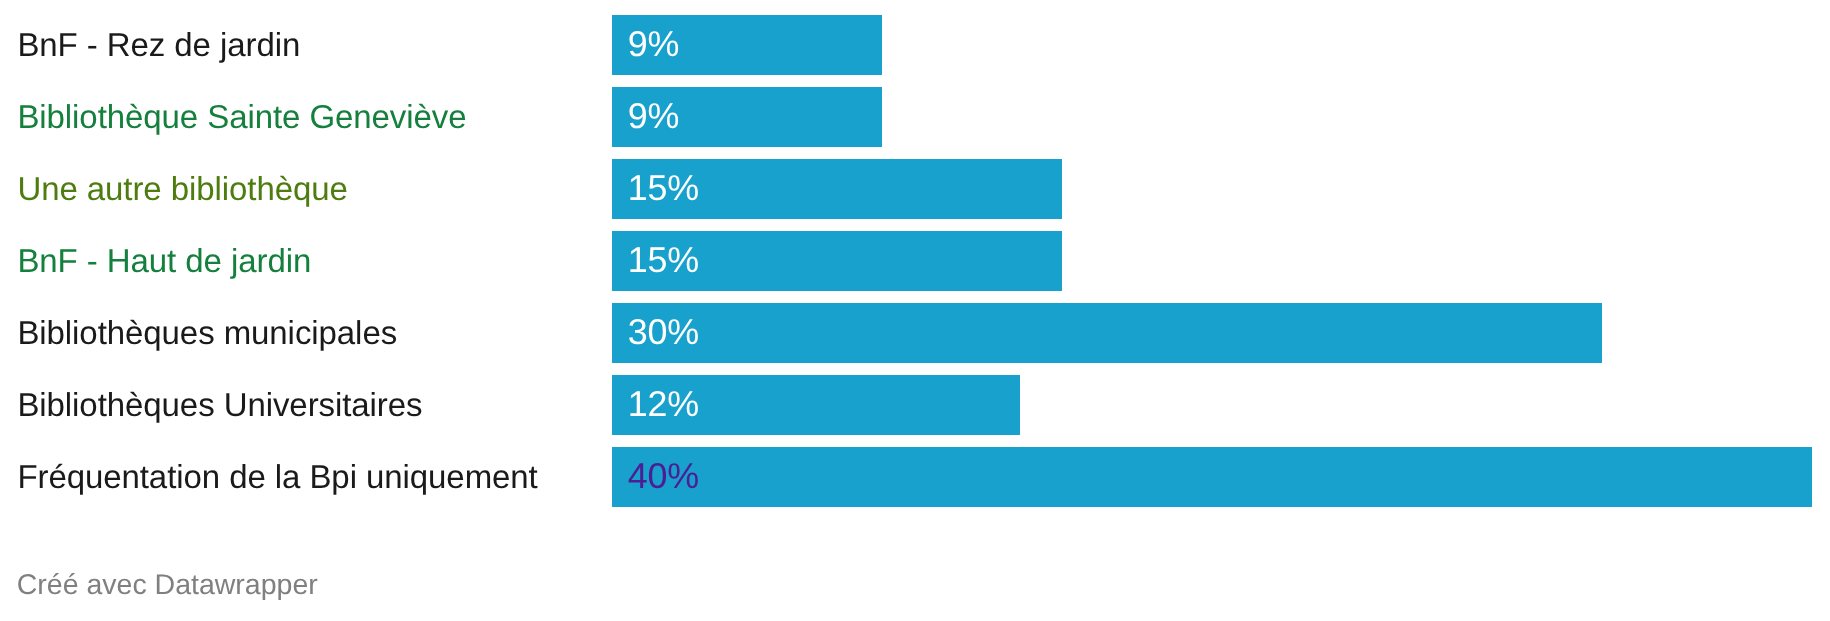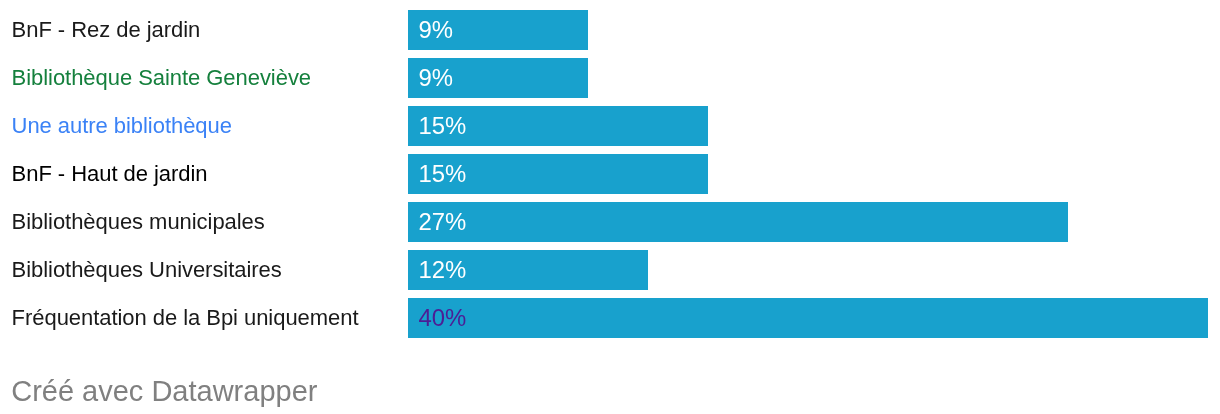--- a/index.html
+++ b/index.html
@@ -65,21 +65,21 @@
   }
 
   
   .chart-footer {
     position:absolute; left:0; top:355px;
     width:1220px; height:59px;
   }
 
   .chart-credit {
     position:absolute; left:11.2px; top:23.8px;
-    font-size:29px; line-height:24px;
+    font-size:19px; line-height:24px;
     color:#808080;
     white-space:nowrap;
     transform:translateZ(0);
   }
 </style>
 </head>
 <body style="background: rgb(255, 255, 255);">
 
 <div class="chart-figure">
 
@@ -95,47 +95,47 @@
   </div>
       <div class="bar-row" style="top: 58.15px; height: 39.45px;">
     <div class="bar-category-label" style="color: #15803d;">Bibliothèque Sainte Geneviève</div>
     <div class="bar-track" style="left: 407.95px;">
       <div class="bar" style="width: 180px; background: rgb(24, 161, 205);">
         <div class="bar-value-label" style="color: rgb(255, 255, 255);">9%</div>
       </div>
     </div>
   </div>
       <div class="bar-row" style="top: 106.15px; height: 39.45px;">
-    <div class="bar-category-label" style="color: #3b82f6;">Une autre bibliothèque</div>
+    <div class="bar-category-label" style="color: #4d7c0f;">Une autre bibliothèque</div>
     <div class="bar-track" style="left: 407.95px;">
       <div class="bar" style="width: 300px; background: rgb(24, 161, 205);">
         <div class="bar-value-label" style="color: rgb(255, 255, 255);">15%</div>
       </div>
     </div>
   </div>
       <div class="bar-row" style="top: 154.15px; height: 39.45px;">
-    <div class="bar-category-label" style="color: #000000;">BnF - Haut de jardin</div>
+    <div class="bar-category-label" style="color: #15803d;">BnF - Haut de jardin</div>
     <div class="bar-track" style="left: 407.95px;">
       <div class="bar" style="width: 300px; background: rgb(24, 161, 205);">
         <div class="bar-value-label" style="color: rgb(255, 255, 255);">15%</div>
       </div>
     </div>
   </div>
       <div class="bar-row" style="top: 202.15px; height: 35px;">
     <div class="bar-category-label" style="color: rgb(26, 26, 26);">Bibliothèques municipales</div>
     <div class="bar-track" style="left: 407.95px;">
       <div class="bar" style="width: 660px; background: rgb(24, 161, 205);">
-        <div class="bar-value-label" style="color: rgb(255, 255, 255);">27%</div>
+        <div class="bar-value-label" style="color: rgb(255, 255, 255);">30%</div>
       </div>
     </div>
   </div>
       <div class="bar-row" style="top: 250.15px; height: 39.45px;">
     <div class="bar-category-label" style="color: rgb(26, 26, 26); text-align: center;">Bibliothèques Universitaires</div>
     <div class="bar-track" style="left: 407.95px;">
-      <div class="bar" style="width: 240px; background: rgb(24, 161, 205);">
+      <div class="bar" style="width: 272px; background: rgb(24, 161, 205);">
         <div class="bar-value-label" style="color: rgb(255, 255, 255);">12%</div>
       </div>
     </div>
   </div>
       <div class="bar-row" style="top: 298.15px; height: 39.45px;">
     <div class="bar-category-label" style="color: rgb(26, 26, 26);">Fréquentation de la Bpi uniquement</div>
     <div class="bar-track" style="left: 407.95px;">
       <div class="bar" style="width: 800px; background: rgb(24, 161, 205);">
         <div class="bar-value-label" style="color: #4c1d95;">40%</div>
       </div>

